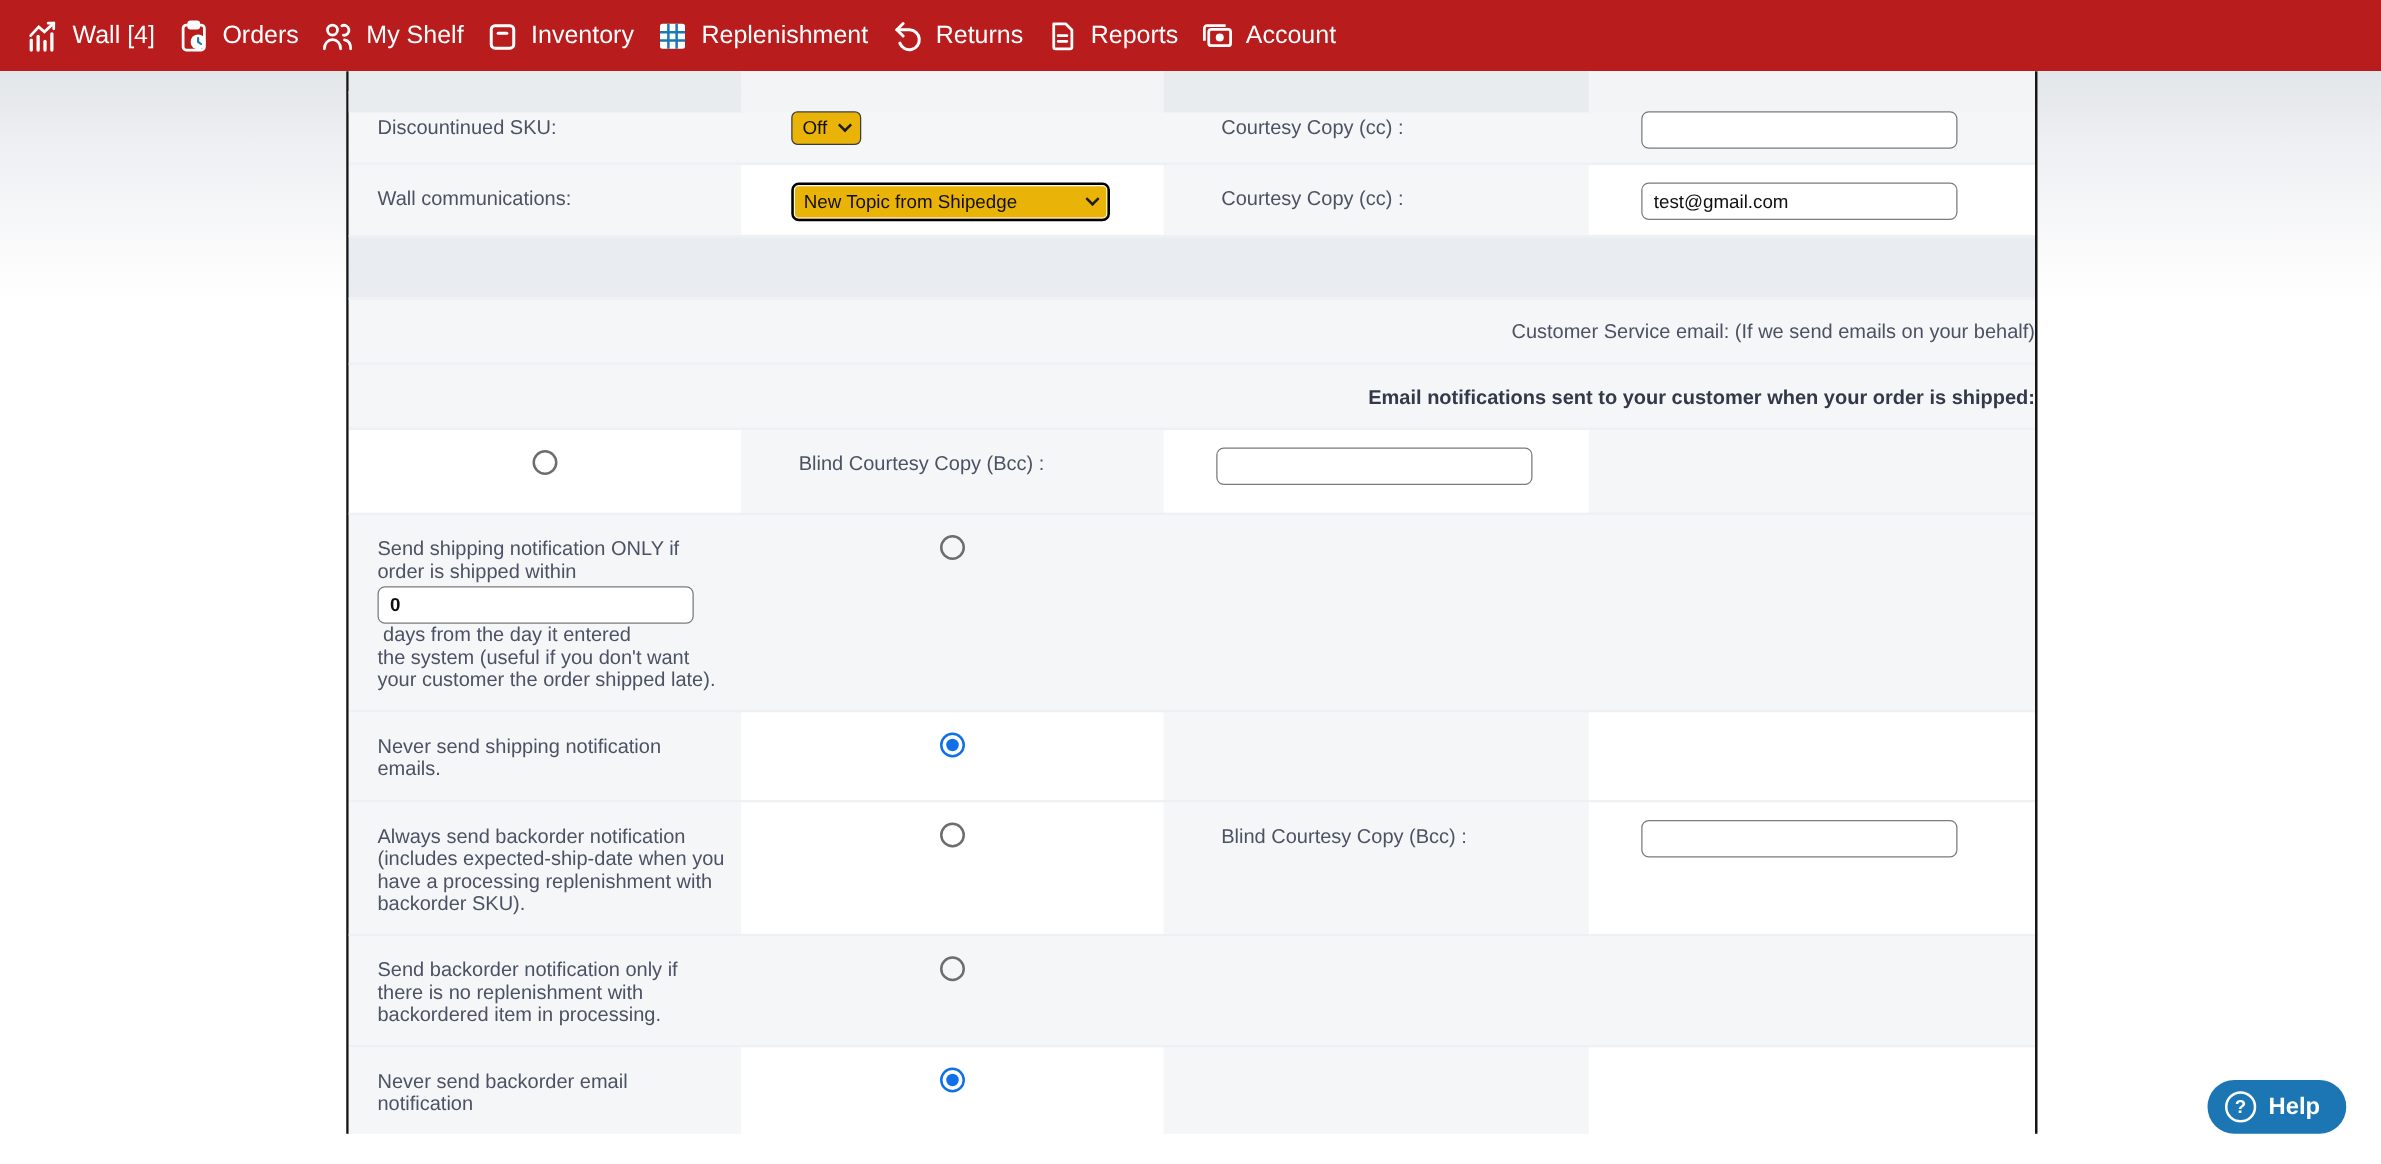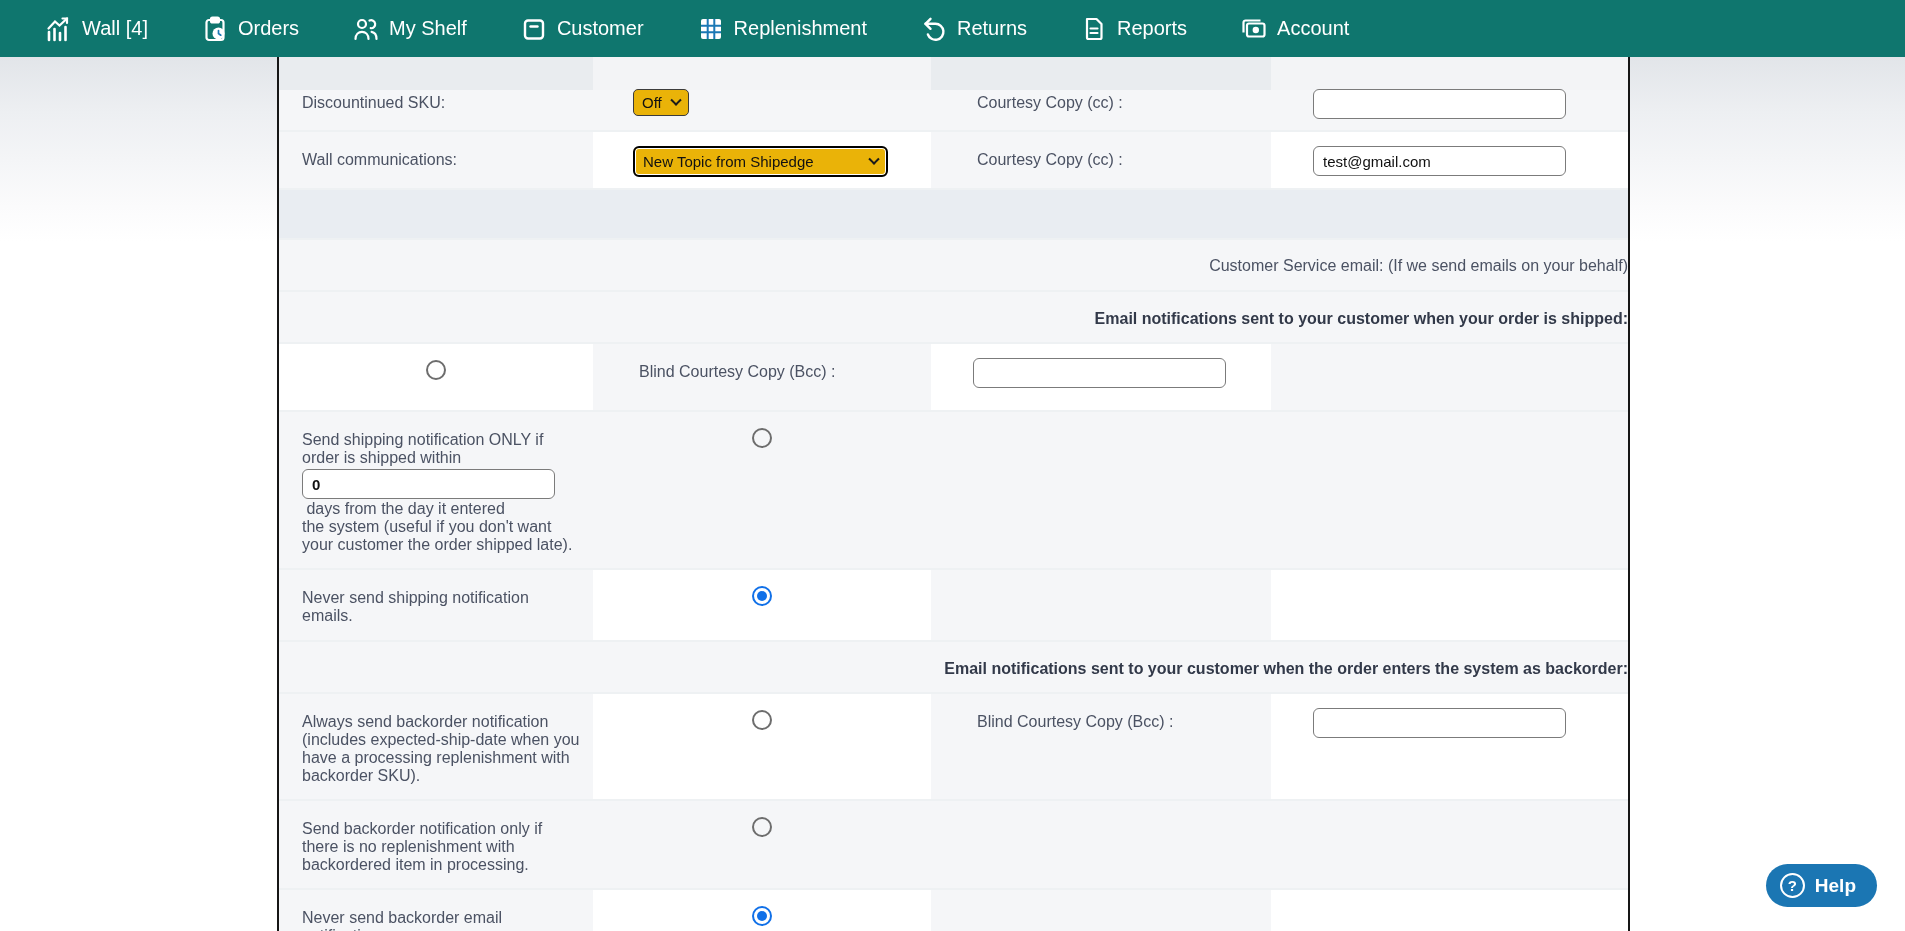--- a/index.html
+++ b/index.html
@@ -5,25 +5,25 @@
   * { box-sizing: border-box; margin: 0; padding: 0; }
   html,body { width:1905px; height:931px; overflow:hidden; }
   body {
     font-family: "Liberation Sans", sans-serif;
     background: #ffffff;
     position: relative;
   }
   
   .topnav {
     height: 57px;
-    background: #0f766e;
+    background: #b91c1c;
     display: flex;
     align-items: center;
-    padding-left: 46px;
-    gap: 54px;
+    padding-left: 22px;
+    gap: 18px;
   }
   .nav-item {
     display: flex;
     align-items: center;
     gap: 10px;
     color: #ffffff;
     font-size: 20px;
     cursor: pointer;
     white-space: nowrap;
   }
@@ -234,21 +234,21 @@
     <span>My Shelf</span>
   </div>
 
   <div class="nav-item">
     <span>
       <svg width="26" height="26" viewBox="0 0 26 26" fill="none" stroke="#fff" stroke-width="2.4">
         <rect x="4" y="4.5" width="18" height="18" rx="3"></rect>
         <path d="M9.5 10.5h7" stroke-linecap="round"></path>
       </svg>
     </span>
-    <span>Customer</span>
+    <span>Inventory</span>
   </div>
 
   <div class="nav-item">
     <span>
       <svg width="26" height="26" viewBox="0 0 26 26">
         <rect x="3" y="3" width="20" height="20" rx="2" fill="#fff"></rect>
         <path d="M9.7 3v20M16.3 3v20M3 9.7h20M3 16.3h20" stroke="#1b78b5" stroke-width="2"></path>
       </svg>
     </span>
     <span>Replenishment</span>
@@ -372,23 +372,20 @@
           <span class="lbl">Never send shipping notification
 emails.</span>
         </div>
       <div class="c c2 center">
           <div class="radio checked"></div>
         </div>
       <div class="c c3"></div>
       <div class="c c4"></div>
     </div>
 
-    <div class="row plain full r-h2">
-      <span class="hdr">Email notifications sent to your customer when the order enters the system as backorder:</span>
-    </div>
 
     <div class="row striped r-abo">
       <div class="c c1">
           <span class="lbl">Always send backorder notification
 (includes expected-ship-date when you
 have a processing replenishment with
 backorder SKU).</span>
         </div>
       <div class="c c2 center">
           <div class="radio"></div>

